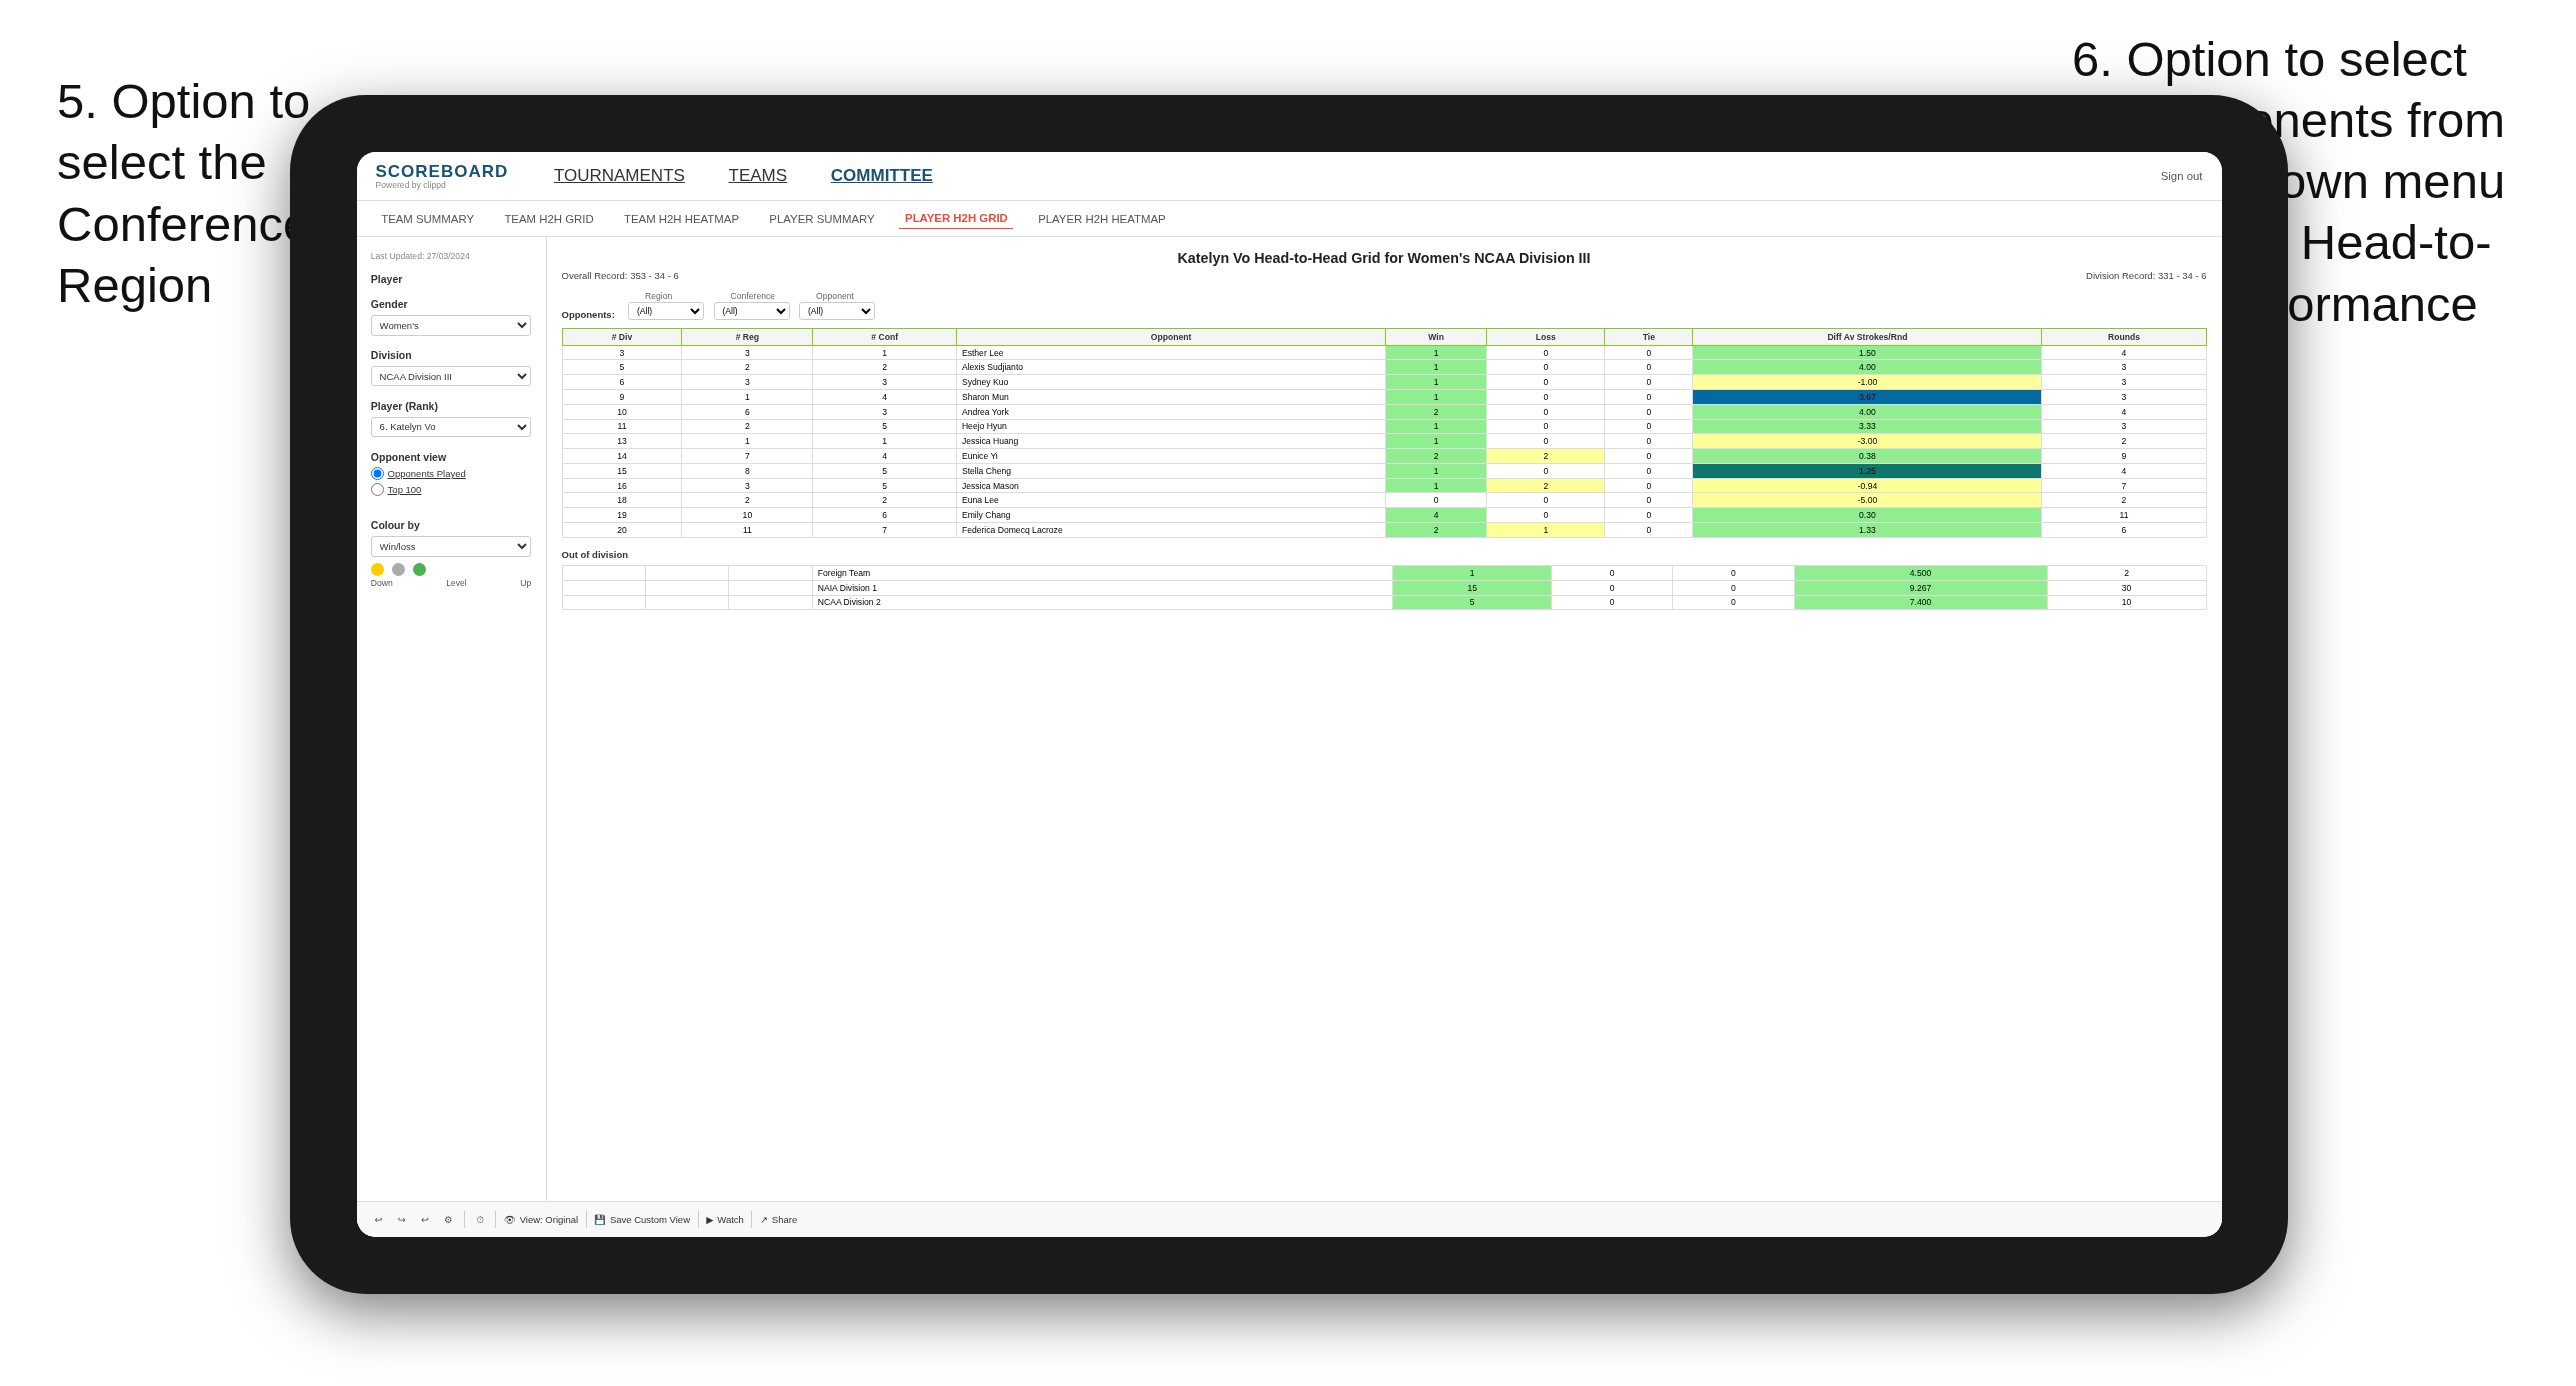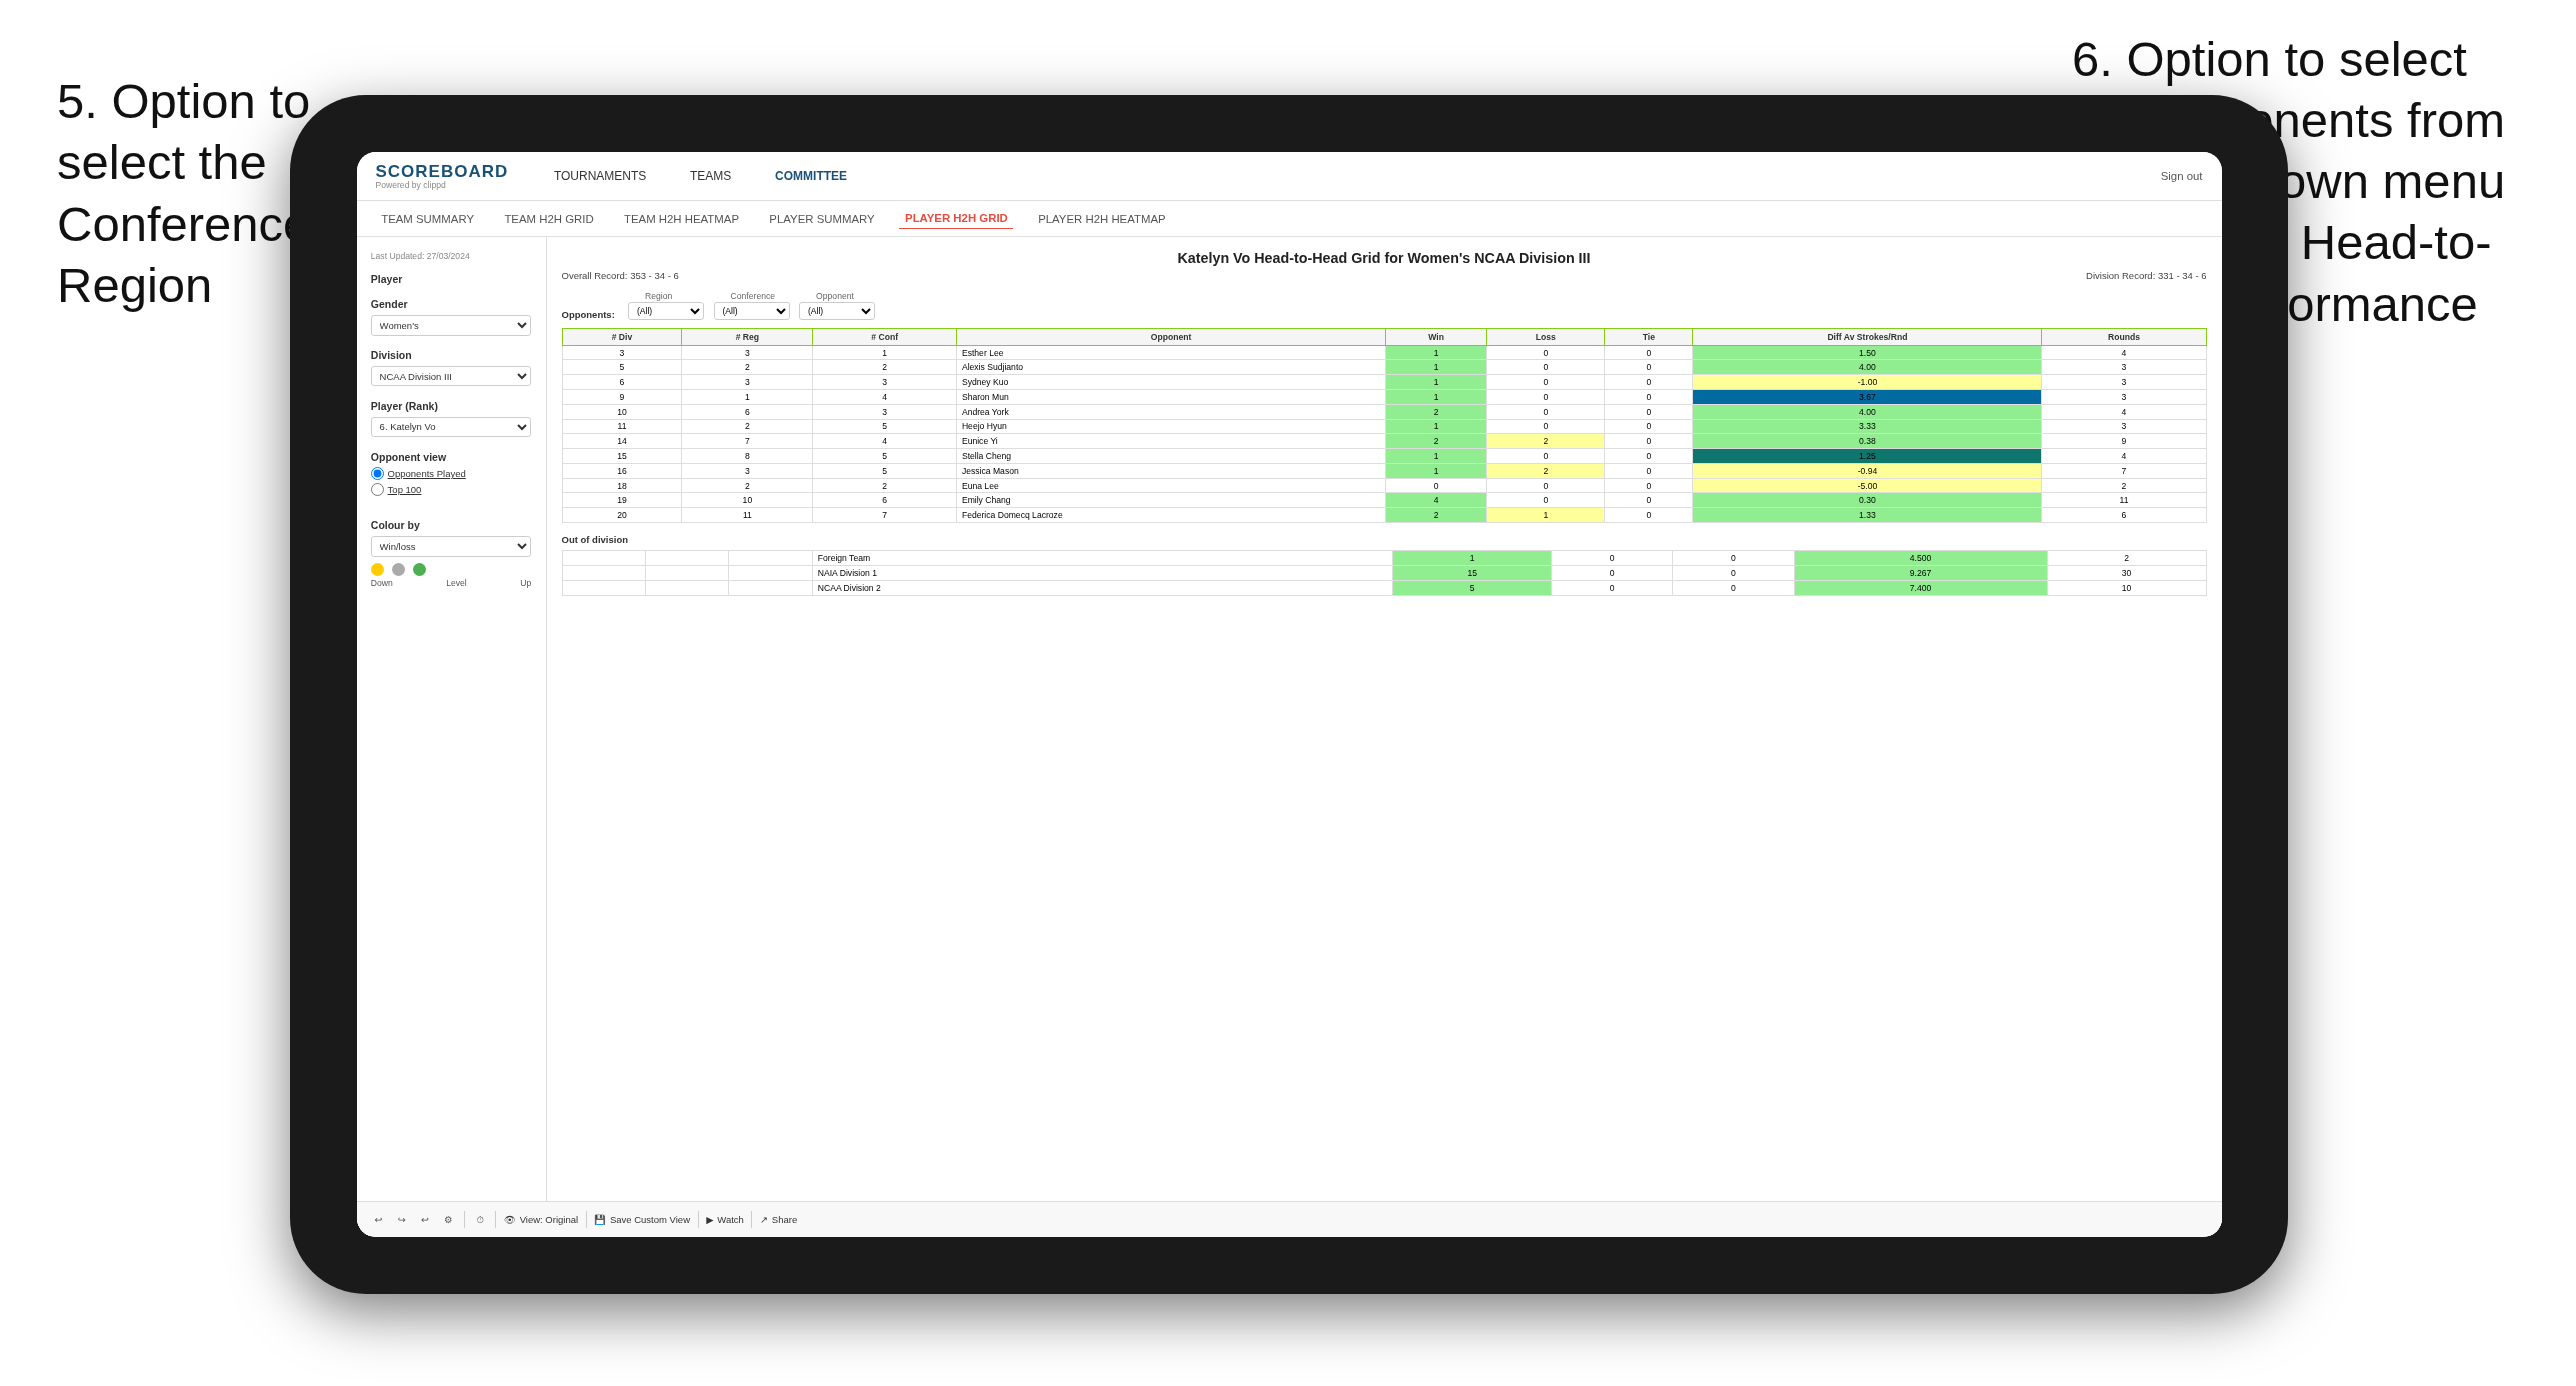--- a/index.html
+++ b/index.html
@@ -87,24 +87,25 @@
       letter-spacing: 1px;
       line-height: 1;
     }
 
     .logo-sub {
       font-size: 8.6px;
       color: #888;
     }
 
     .nav-item {
-      font-size: 12px;
+      font-size: 17px;
       color: #333;
       cursor: pointer;
       padding: 3.8px 7.6px;
+      text-decoration: underline;
     }
 
     .nav-item.active {
       color: #1a5276;
       font-weight: bold;
     }
 
     .sign-out {
       margin-left: auto;
       font-size: 11.4px;
@@ -574,20 +575,31 @@
               <tr>
     <td>11</td>
     <td>2</td>
     <td>5</td>
     <td class="col-opponent">Heejo Hyun</td>
     <td style="background:#90EE90">1</td>
     <td style="background:#fff">0</td>
     <td>0</td>
     <td style="background:#90EE90">3.33</td>
     <td>3</td>
+  </tr>
+              <tr>
+    <td>13</td>
+    <td>1</td>
+    <td>1</td>
+    <td class="col-opponent">Jessica Huang</td>
+    <td style="background:#90EE90">1</td>
+    <td style="background:#fff">0</td>
+    <td>0</td>
+    <td style="background:#FFFF99">-3.00</td>
+    <td>2</td>
   </tr>
               <tr>
     <td>14</td>
     <td>7</td>
     <td>4</td>
     <td class="col-opponent">Eunice Yi</td>
     <td style="background:#90EE90">2</td>
     <td style="background:#FFFF99">2</td>
     <td>0</td>
     <td style="background:#90EE90">0.38</td>

